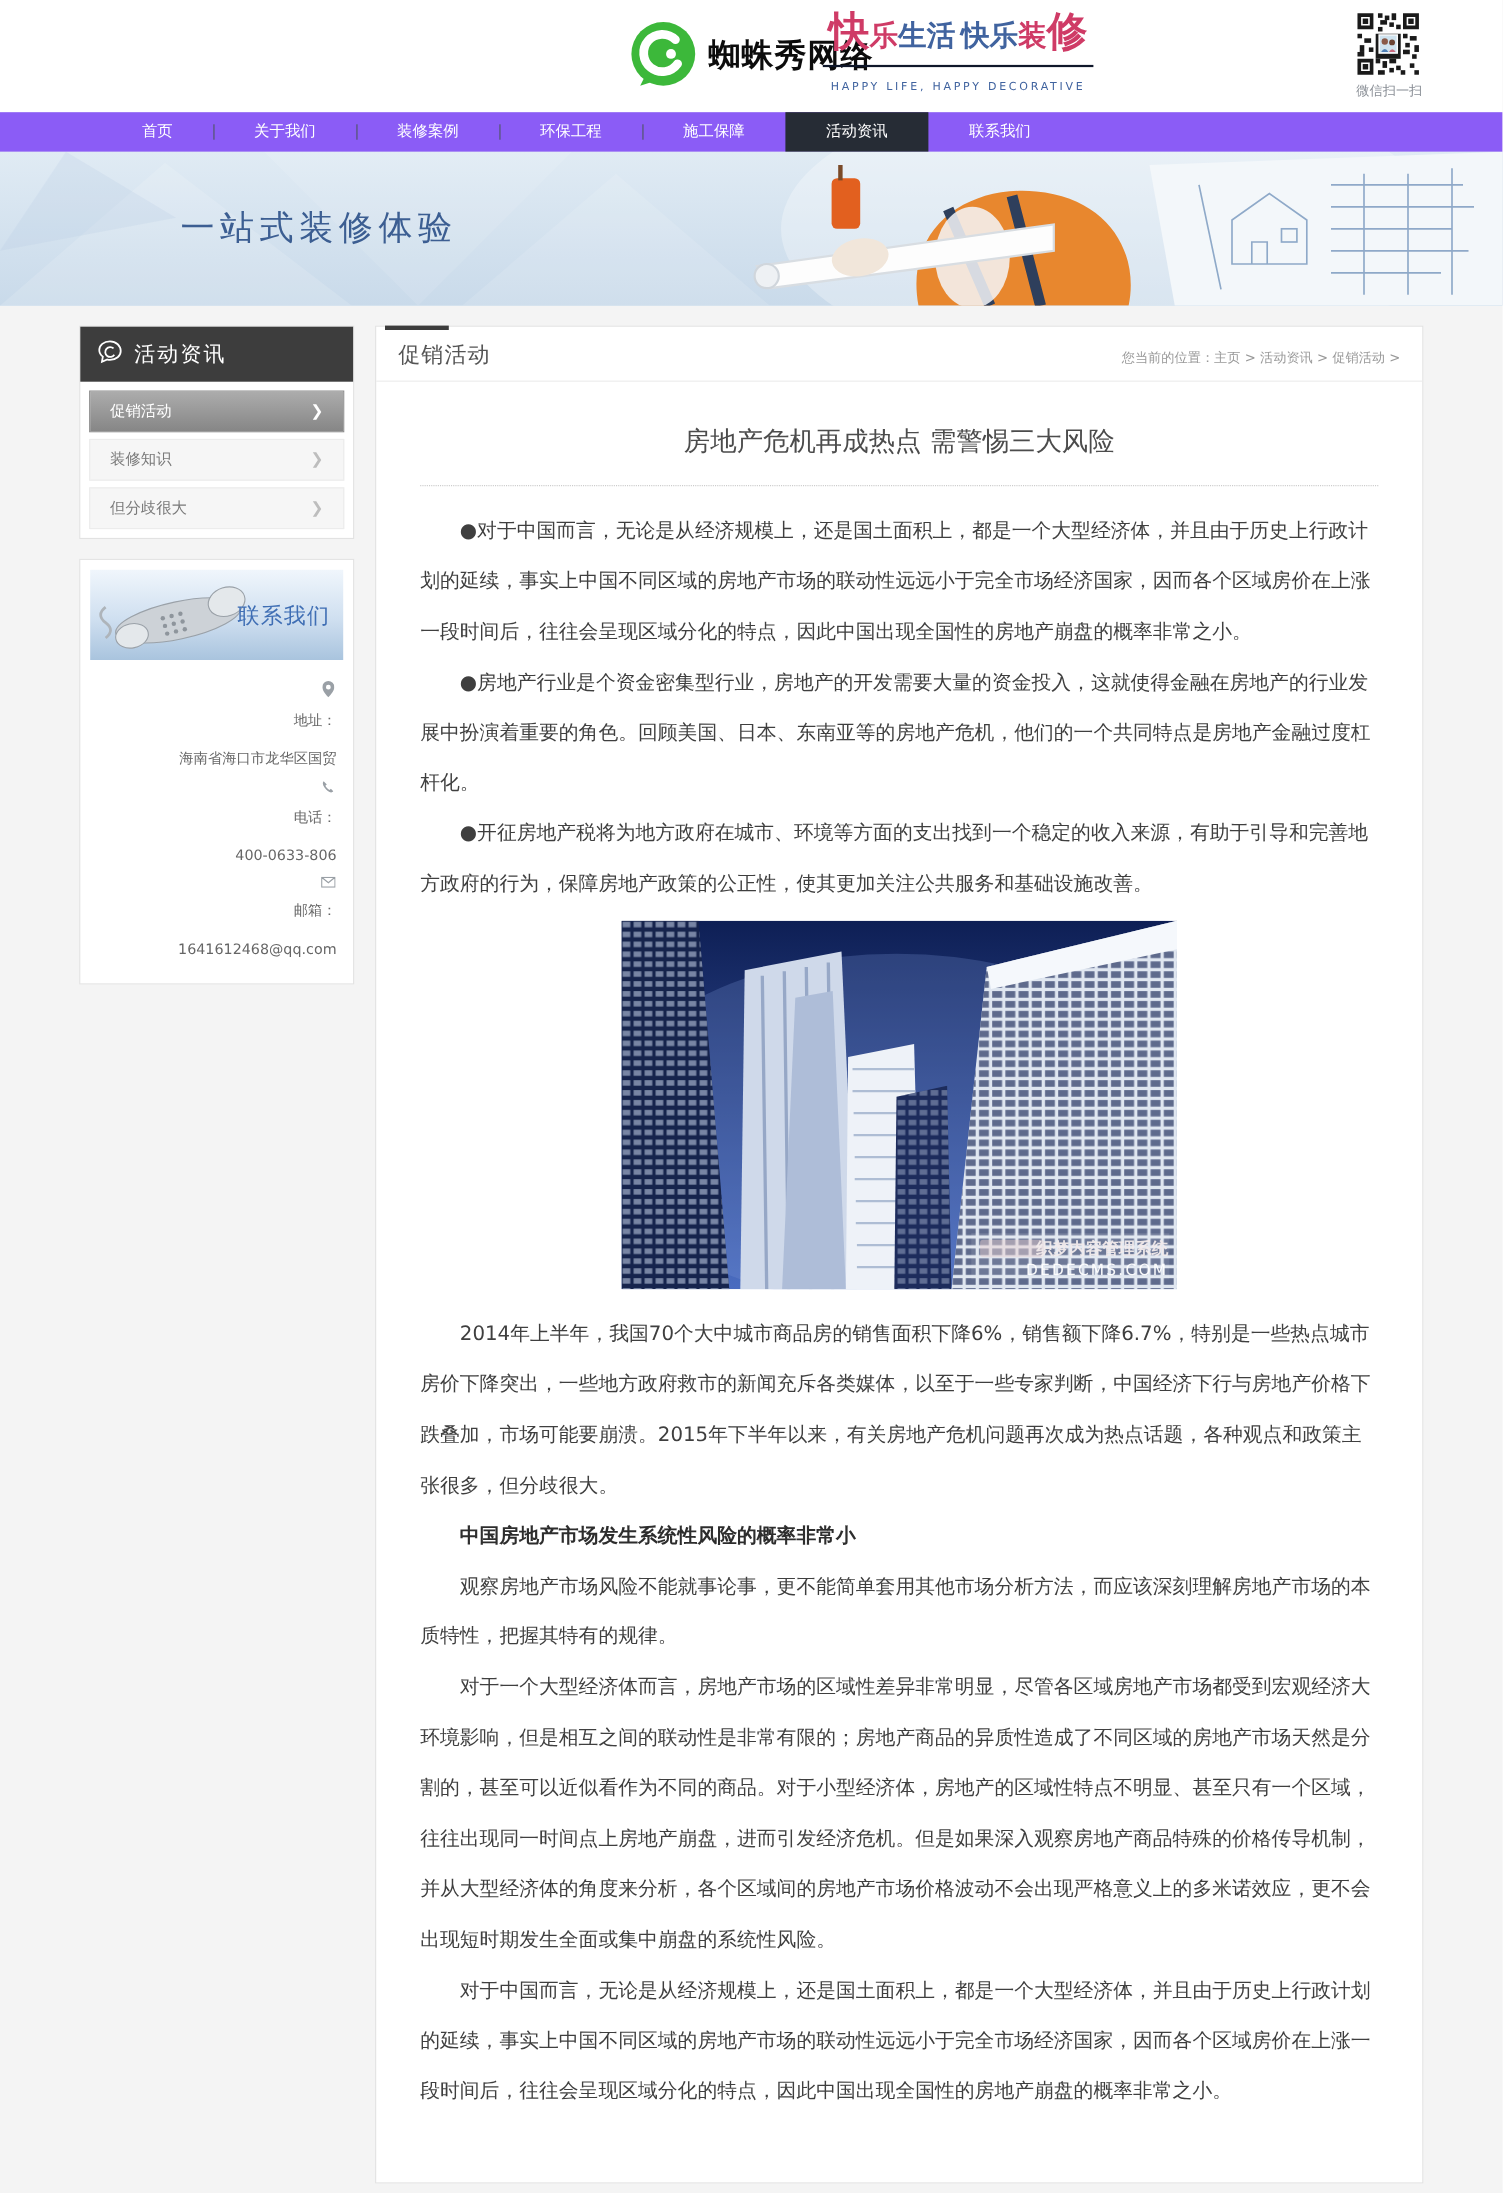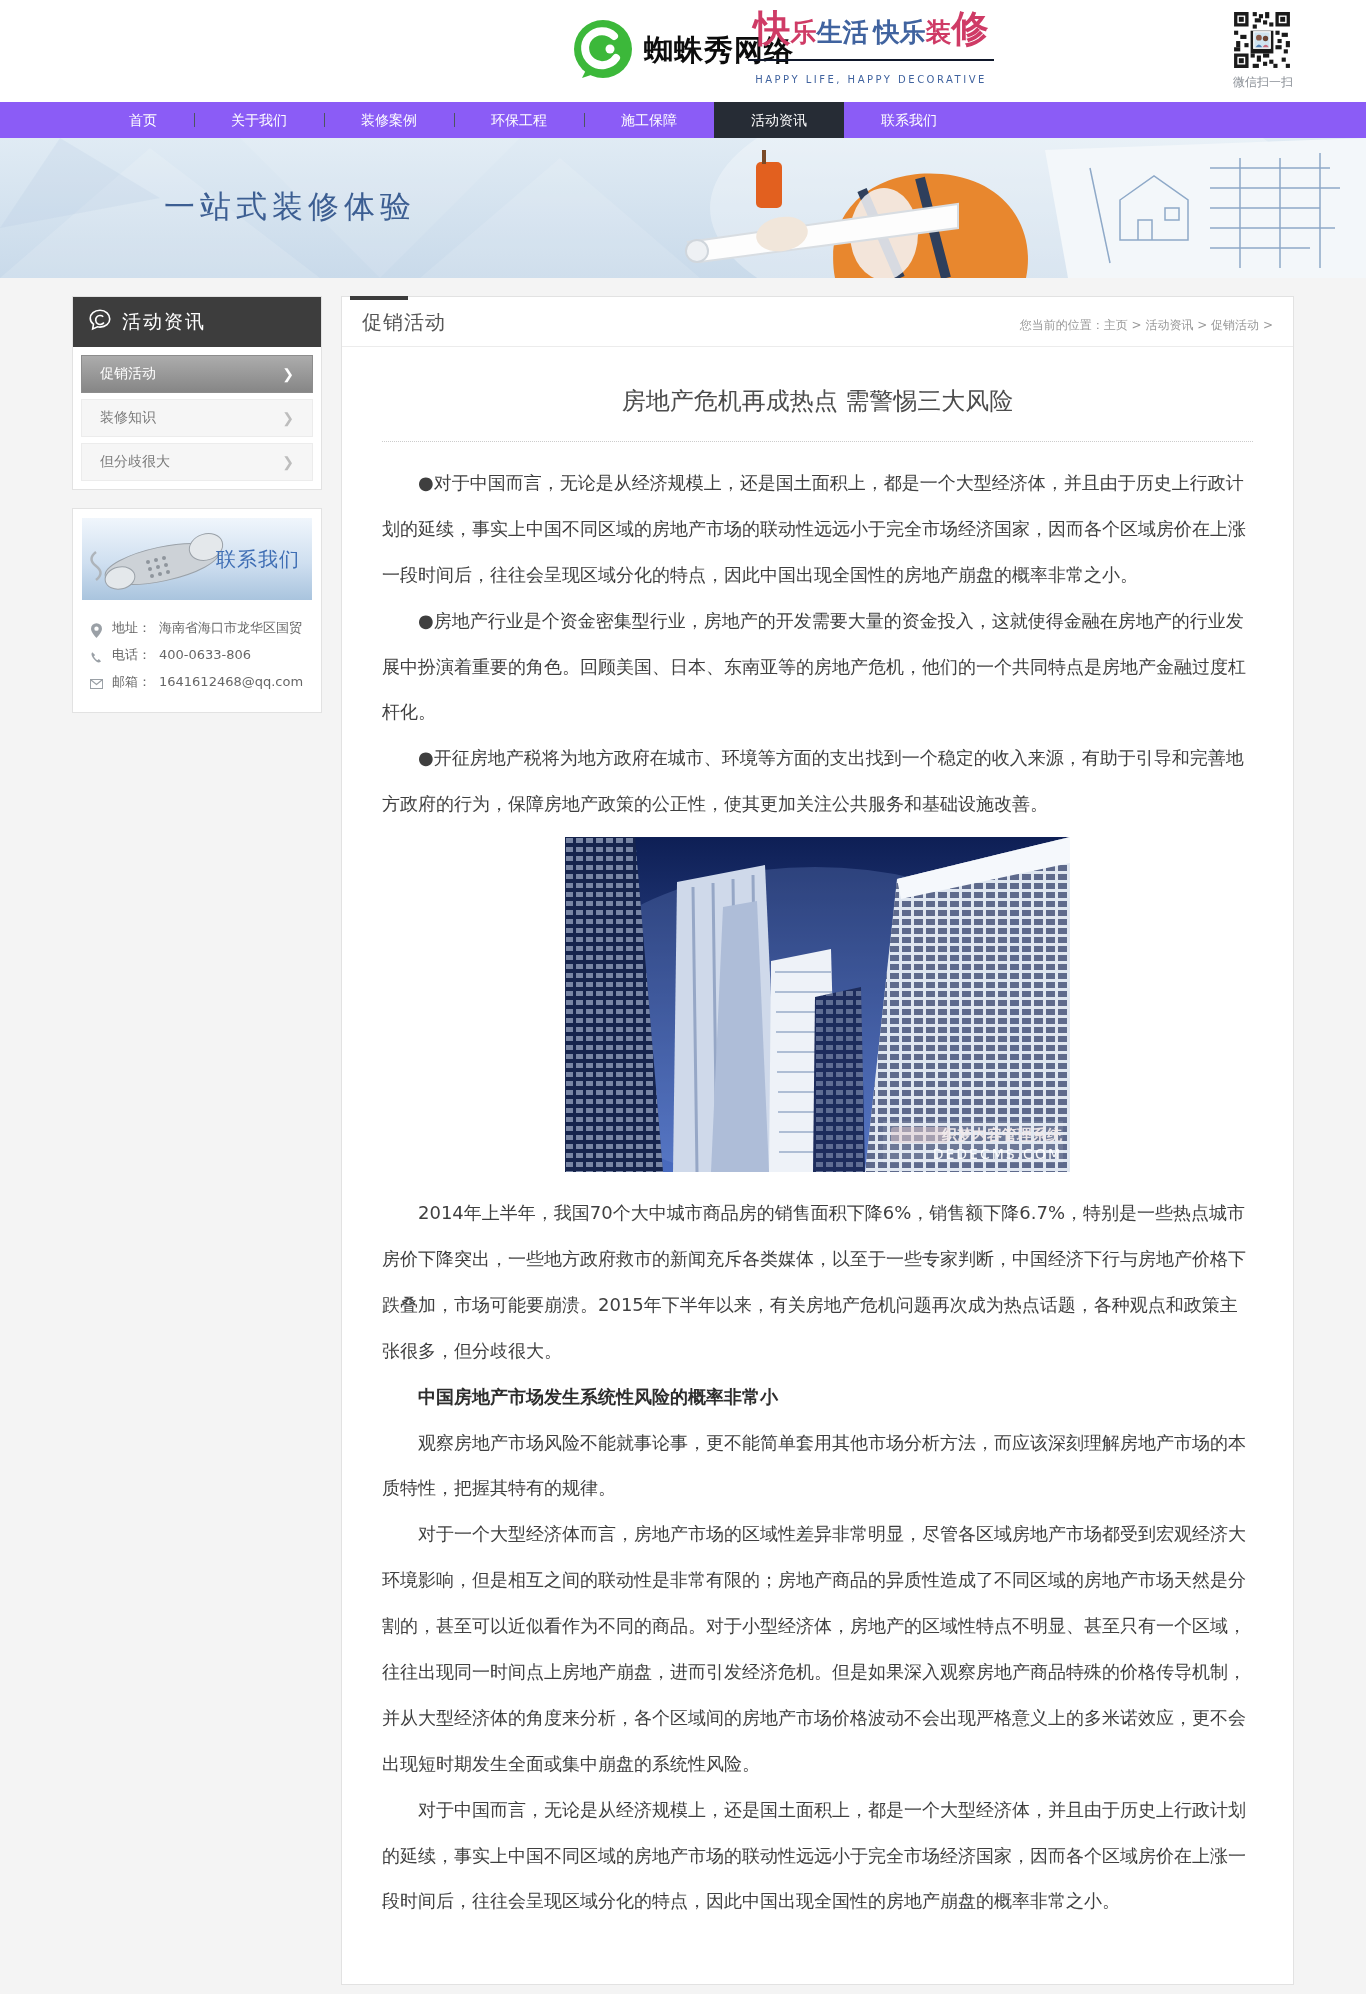--- a/index.html
+++ b/index.html
@@ -50,21 +50,21 @@
   .side-item .chev { color:#bdbdbd; font-weight:bold; font-size:14px; }
   .side-item.active { background:linear-gradient(180deg,#acacac,#868686); border-color:#8d8d8d; color:#fff; }
   .side-item.active .chev { color:#fff; }
   .side-box .side-item:last-child { margin-bottom:0; }
 
   .contact-card { margin-top:18px; padding:9px; }
   .phone-banner { height:82px; background:linear-gradient(180deg,#f0f6fc 0%,#cfdff0 55%,#a9c4de 100%);
                   position:relative; overflow:hidden; }
   .phone-banner .label { position:absolute; right:12px; top:28px; font-size:20px; color:#3f6eb4; letter-spacing:1px; }
   .contact-lines { padding:14px 6px 8px 6px; }
-  .c-line { display:flex; gap:8px; font-size:13px; color:#666; line-height:27px; align-items:center; }
+  .c-line { display:flex; gap:8px; font-size:13px; color:#666; line-height:27px; align-items:flex-end;flex-direction:column; }
   .c-line .cic { width:16px; flex:none; display:inline-flex; justify-content:center; margin-top:5px; }
 
   
   .main-card { flex:1; min-height:1342px; }
   .content-header { position:relative; border-bottom:1px solid #ececec; padding:12px 20px 10px 20px;
                     display:flex; align-items:baseline; justify-content:space-between; }
   .accent-bar { position:absolute; top:-1px; left:8px; width:58px; height:4px; background:#3c3c3c; }
   .section-title { font-size:20px; color:#555; font-weight:400; letter-spacing:1px; }
   .breadcrumb { font-size:12px; color:#999; cursor:pointer; }
 

